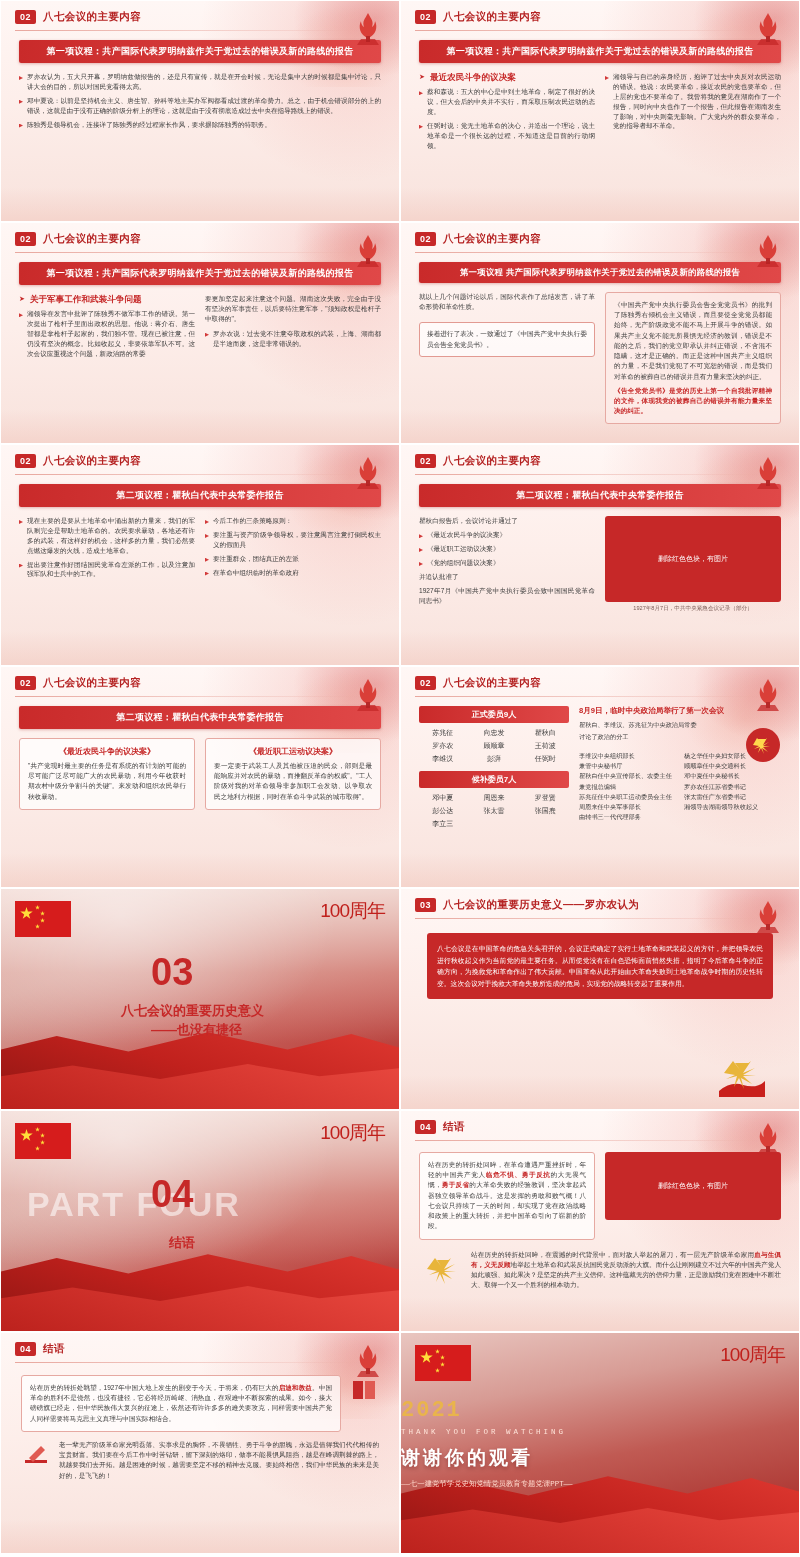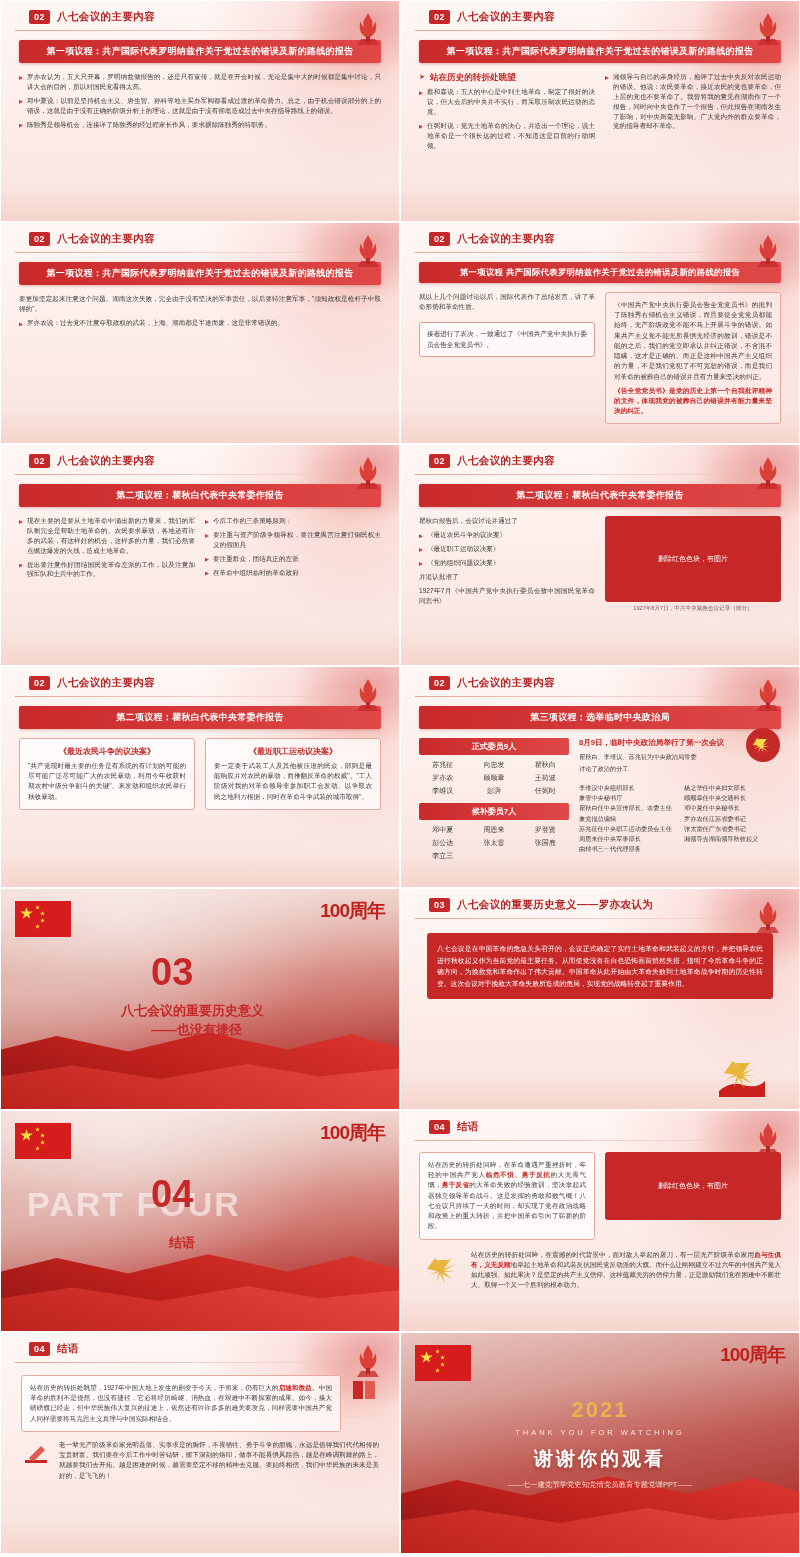--- a/index.html
+++ b/index.html
@@ -15,21 +15,21 @@
     content:"";position:absolute;right:0;top:0;width:120px;height:86px;
     background:
       radial-gradient(ellipse at 80% 20%, rgba(200,35,35,.28), rgba(200,35,35,0) 60%),
       radial-gradient(ellipse at 55% 60%, rgba(230,120,90,.18), rgba(230,120,90,0) 65%);
   }
   .slide.content:after{
     content:"";position:absolute;left:0;bottom:0;width:100%;height:34px;
     background:linear-gradient(180deg,rgba(248,225,218,0) 0%,rgba(243,205,196,.65) 100%);
   }
   
-  .hdr{position:relative;z-index:3;display:flex;align-items:center;gap:7px;padding:9px 0 0 28px;}
+  .hdr{position:relative;z-index:3;display:flex;align-items:center;gap:7px;padding:9px 0 0 14px;}
   .hdr .num{background:#c62828;color:#fff;font-size:9px;font-weight:bold;padding:2px 5px;border-radius:2px;letter-spacing:.5px;}
   .hdr .ttl{color:#b52222;font-size:10.5px;font-weight:bold;letter-spacing:.4px;}
   .hdr-rule{position:relative;z-index:3;margin:6px 14px 0 14px;height:1px;background:linear-gradient(90deg,#e8a79e,rgba(232,167,158,0));}
   .emblem{position:absolute;right:14px;top:8px;width:34px;height:40px;z-index:4;opacity:.95;}
   
   .banner{position:relative;z-index:3;margin:9px 18px 0 18px;background:linear-gradient(90deg,#c92a2a,#e04848);color:#fff;
           font-size:9px;font-weight:bold;text-align:center;padding:5px 4px;border-radius:2px;letter-spacing:.3px;
           box-shadow:0 1px 3px rgba(160,30,30,.3);}
   .banner.small{font-size:8.4px;}
   
@@ -62,29 +62,29 @@
   .slide.section .sky{position:absolute;inset:0;background:
       radial-gradient(ellipse at 30% 12%, rgba(255,255,255,.45), rgba(255,255,255,0) 55%),
       linear-gradient(180deg,rgba(244,222,216,.9) 0%,rgba(226,168,158,.55) 38%,rgba(179,40,37,0) 70%);}
   .wave{position:absolute;left:0;right:0;bottom:0;height:96px;background:
       linear-gradient(200deg,#e23b33 0%,#c1211d 55%,#8f1512 100%);
       clip-path:polygon(0 38%,14% 24%,32% 40%,52% 20%,72% 38%,88% 22%,100% 36%,100% 100%,0 100%);}
   .wave2{position:absolute;left:0;right:0;bottom:0;height:68px;background:linear-gradient(200deg,#f05046,#c4241f);
       clip-path:polygon(0 52%,18% 36%,40% 56%,62% 34%,80% 52%,100% 40%,100% 100%,0 100%);opacity:.85;}
   .flag{position:absolute;left:14px;top:12px;width:56px;height:36px;background:#d61c1c;}
   .flag .st{position:absolute;background:#ffde3a;clip-path:polygon(50% 0,61% 35%,98% 35%,68% 57%,79% 91%,50% 70%,21% 91%,32% 57%,2% 35%,39% 35%);}
-  .logo100{position:absolute;right:14px;top:12px;color:#c0201c;font-size:9px;font-weight:bold;text-align:left;line-height:1.1;}
+  .logo100{position:absolute;right:14px;top:12px;color:#c0201c;font-size:9px;font-weight:normal;text-align:left;line-height:1.1;}
   .logo100 .big{font-size:19px;letter-spacing:-1px;}
   .partbig{position:absolute;left:26px;top:74px;font-size:34px;font-weight:bold;color:rgba(255,255,255,.55);letter-spacing:2px;}
   .partnum{position:absolute;left:150px;top:62px;font-size:38px;font-weight:bold;color:#c62828;}
   .partsub{position:absolute;left:120px;top:112px;color:#c62828;font-size:13px;font-weight:bold;line-height:1.55;}
   .partsub2{position:absolute;left:150px;top:132px;color:#c62828;font-size:13px;font-weight:bold;}
   
   .slide.thanks{background:linear-gradient(170deg,#e9c6c0 0%,#d79b94 28%,#c05a53 55%,#a01f1c 100%);}
-  .thanks-inner{position:absolute;inset:0;display:flex;flex-direction:column;align-items:center;justify-content:center;z-index:4;}
+  .thanks-inner{position:absolute;inset:0;display:flex;flex-direction:column;align-items:flex-start;justify-content:center;z-index:4;font-family:Liberation Mono, monospace;}
   .y2021{color:#e9b44c;font-size:22px;font-weight:bold;letter-spacing:2px;}
   .twatch{color:#ffe3d8;font-size:7.5px;letter-spacing:3px;margin-top:5px;}
   .tbig{color:#ffffff;font-size:19px;font-weight:bold;letter-spacing:3px;margin-top:9px;text-shadow:0 2px 4px rgba(90,10,10,.4);}
   .tsub{color:#ffd9cd;font-size:7.4px;margin-top:8px;}
   
   .kvnote{font-size:6.2px;color:#3b3b3b;line-height:1.6;}
   .quotebox{border:1px solid #e29a92;border-radius:3px;padding:6px 7px;background:rgba(255,255,255,.7);}
   .dateline{font-size:7.6px;color:#c62828;font-weight:bold;margin-bottom:4px;}
   .flex-col{display:flex;flex-direction:column;gap:6px;}
 </style>
@@ -125,21 +125,21 @@
     <svg class="emblem" viewBox="0 0 34 40">
       <path d="M6 36 L28 36 L24 30 L10 30 Z" fill="#c62828" opacity=".8"></path>
       <path d="M17 4 C20 10 23 12 21 18 C24 16 24 12 24 12 C27 18 25 26 17 29 C9 26 7 18 10 12 C10 12 10 16 13 18 C11 12 14 10 17 4 Z" fill="#d93a33"></path>
       <rect x="15" y="27" width="4" height="6" fill="#b52222"></rect>
     </svg>
     <div class="banner">第一项议程：共产国际代表罗明纳兹作关于党过去的错误及新的路线的报告</div>
     <div class="cols">
       <div class="col">
         <div class="subttl">
             <span class="bullet">➤</span>
-            <span>站在历史的转折处眺望</span>
+            <span>最近农民斗争的议决案</span>
           </div>
         <ul class="list">
           <li>蔡和森说：五大的中心是中到土地革命，制定了很好的决议，但大会后的中央并不实行，而采取压制农民运动的态度。</li>
           <li>任弼时说：党无土地革命的决心，并造出一个理论，说土地革命是一个很长远的过程，不知道这是目前的行动纲领。</li>
         </ul>
       </div>
       <div class="col">
         <ul class="list">
           <li>湘领导与自己的亲身经历，抱评了过去中央反对农民运动的错误。他说：农民要革命，接近农民的党也要革命，但上层的党也不要革命了。我曾将我的意见在湖南作了一个报告，同时向中央也作了一个报告，但此报告在湖南发生了影响，对中央则毫无影响。广大党内外的群众要革命，党的指导者却不革命。</li>
         </ul>
@@ -153,20 +153,29 @@
       <span class="ttl">八七会议的主要内容</span>
     </div>
     <div class="hdr-rule"></div>
     <svg class="emblem" viewBox="0 0 34 40">
       <path d="M6 36 L28 36 L24 30 L10 30 Z" fill="#c62828" opacity=".8"></path>
       <path d="M17 4 C20 10 23 12 21 18 C24 16 24 12 24 12 C27 18 25 26 17 29 C9 26 7 18 10 12 C10 12 10 16 13 18 C11 12 14 10 17 4 Z" fill="#d93a33"></path>
       <rect x="15" y="27" width="4" height="6" fill="#b52222"></rect>
     </svg>
     <div class="banner">第一项议程：共产国际代表罗明纳兹作关于党过去的错误及新的路线的报告</div>
     <div class="cols">
+      <div class="col">
+        <div class="subttl">
+            <span class="bullet">➤</span>
+            <span>关于军事工作和武装斗争问题</span>
+          </div>
+        <ul class="list">
+          <li>湘领导在发言中批评了陈独秀不做军事工作的错误。第一次提出了枪杆子里面出政权的思想。他说：蒋介石、唐生智都是拿枪杆子起家的，我们独不管。现在已被注意，但仍没有坚决的概念。比如收起义，非要依靠军队不可。这次会议应重视这个问题，新政治路的常委</li>
+        </ul>
+      </div>
       <div class="col">
         <p class="para">要更加坚定起来注意这个问题。湖南这次失败，完全由于没有坚决的军事责任，以后要特注意军事，"须知政权是枪杆子中取得的"。</p>
         <ul class="list">
           <li>罗亦农说：过去党不注意夺取政权的武装，上海、湖南都是半途而废，这是非常错误的。</li>
         </ul>
       </div>
     </div>
   </div>
 
   <div class="slide content">
@@ -289,21 +298,20 @@
     <div class="hdr">
       <span class="num">02</span>
       <span class="ttl">八七会议的主要内容</span>
     </div>
     <div class="hdr-rule"></div>
     <svg class="emblem" viewBox="0 0 34 40">
       <path d="M6 36 L28 36 L24 30 L10 30 Z" fill="#c62828" opacity=".8"></path>
       <path d="M17 4 C20 10 23 12 21 18 C24 16 24 12 24 12 C27 18 25 26 17 29 C9 26 7 18 10 12 C10 12 10 16 13 18 C11 12 14 10 17 4 Z" fill="#d93a33"></path>
       <rect x="15" y="27" width="4" height="6" fill="#b52222"></rect>
     </svg>
-    <div class="banner">第三项议程：选举临时中央政治局</div>
     <div class="cols">
       <div class="col" style="flex:0 0 150px">
         <div class="mtitle">正式委员9人</div>
         <div class="mgrid">
           <span>苏兆征</span>
           <span>向忠发</span>
           <span>瞿秋白</span>
           <span>罗亦农</span>
           <span>顾顺章</span>
           <span>王荷波</span>

